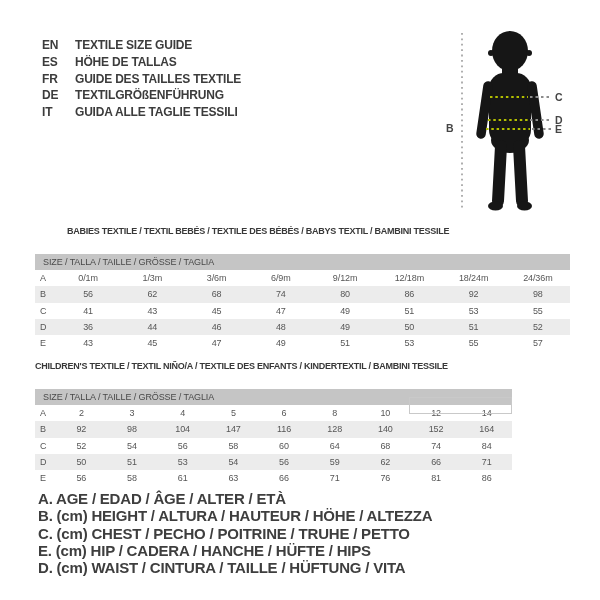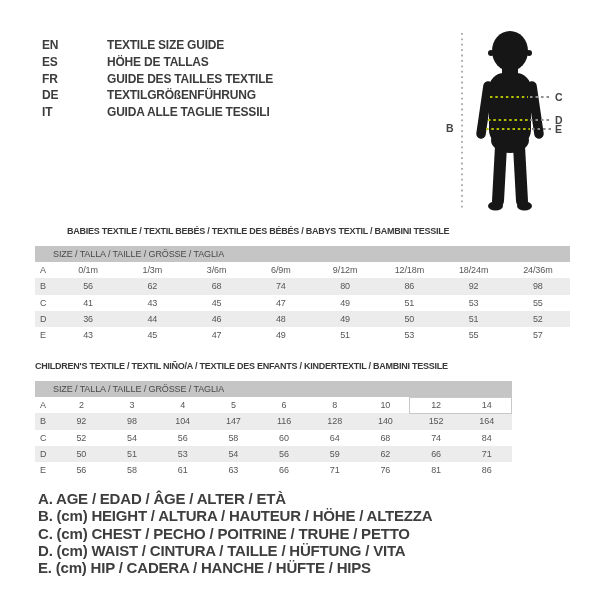--- a/index.html
+++ b/index.html
@@ -6,35 +6,35 @@
   .canvas{
     position:relative;width:576px;height:600px;background:#ffffff;overflow:hidden;
     font-family:"Liberation Sans","DejaVu Sans",sans-serif;
     text-decoration:underline;
   }
   
   .langs{position:absolute;left:42px;top:37px;color:#3c3c3c;font-weight:bold;
          font-size:12px;letter-spacing:-0.2px;}
   .lang-row{display:flex;height:16.8px;line-height:16.8px;}
   .lang-code{width:33px;}
-  .lang-title{white-space:nowrap;margin-left:32px;}
+  .lang-title{white-space:nowrap;}
   
   .figure-wrap{position:absolute;left:440px;top:20px;width:145px;height:200px;}
   
   .sec-title{position:absolute;left:35px;color:#383838;font-weight:bold;
              font-size:9px;letter-spacing:-0.25px;white-space:nowrap;}
   .babies-title{top:226px;padding-left:32px;}
   .children-title{top:361px;}
   
   .size-table{position:absolute;left:35px;font-size:9px;color:#565656;
               letter-spacing:-0.1px;}
   .babies-table{top:246px;width:535px;}
   .children-table{top:381px;width:477px;}
   .thead{height:16px;line-height:16px;background:#c5c5c5;color:#494949;
-         padding-left:18px;box-sizing:border-box;white-space:nowrap;}
+         padding-left:8px;box-sizing:border-box;white-space:nowrap;margin-top:8px;}
   .trow{display:flex;height:16.3px;line-height:16.3px;position:relative;z-index:1;}
   .trow.stripe{background:#ececec;}
   .tcell{display:block;}
   .tcell.letter{width:16px;padding-left:5px;flex:none;}
   .tcell.val{flex:1;text-align:center;}
   .hl-box{position:absolute;left:374px;top:16px;width:103px;height:17px;
           border:1px solid #c9c9c9;box-sizing:border-box;z-index:2;
           pointer-events:none;background:transparent;}
   
   .legend{position:absolute;left:38px;top:490px;color:#3e3e3e;font-weight:bold;
@@ -230,17 +230,17 @@
         <span class="tcell val">76</span>
         <span class="tcell val">81</span>
         <span class="tcell val">86</span>
       </div>
     </div>
 
   <div class="legend">
     <div class="legend-line">A. AGE / EDAD / ÂGE / ALTER / ETÀ</div>
     <div class="legend-line">B. (cm) HEIGHT / ALTURA / HAUTEUR / HÖHE / ALTEZZA</div>
     <div class="legend-line">C. (cm) CHEST / PECHO / POITRINE / TRUHE / PETTO</div>
+    <div class="legend-line">E. (cm) HIP / CADERA / HANCHE / HÜFTE / HIPS</div>
     <div class="legend-line">D. (cm) WAIST / CINTURA / TAILLE / HÜFTUNG / VITA</div>
-    <div class="legend-line">E. (cm) HIP / CADERA / HANCHE / HÜFTE / HIPS</div>
   </div>
 
 </div>
 
 </body></html>

